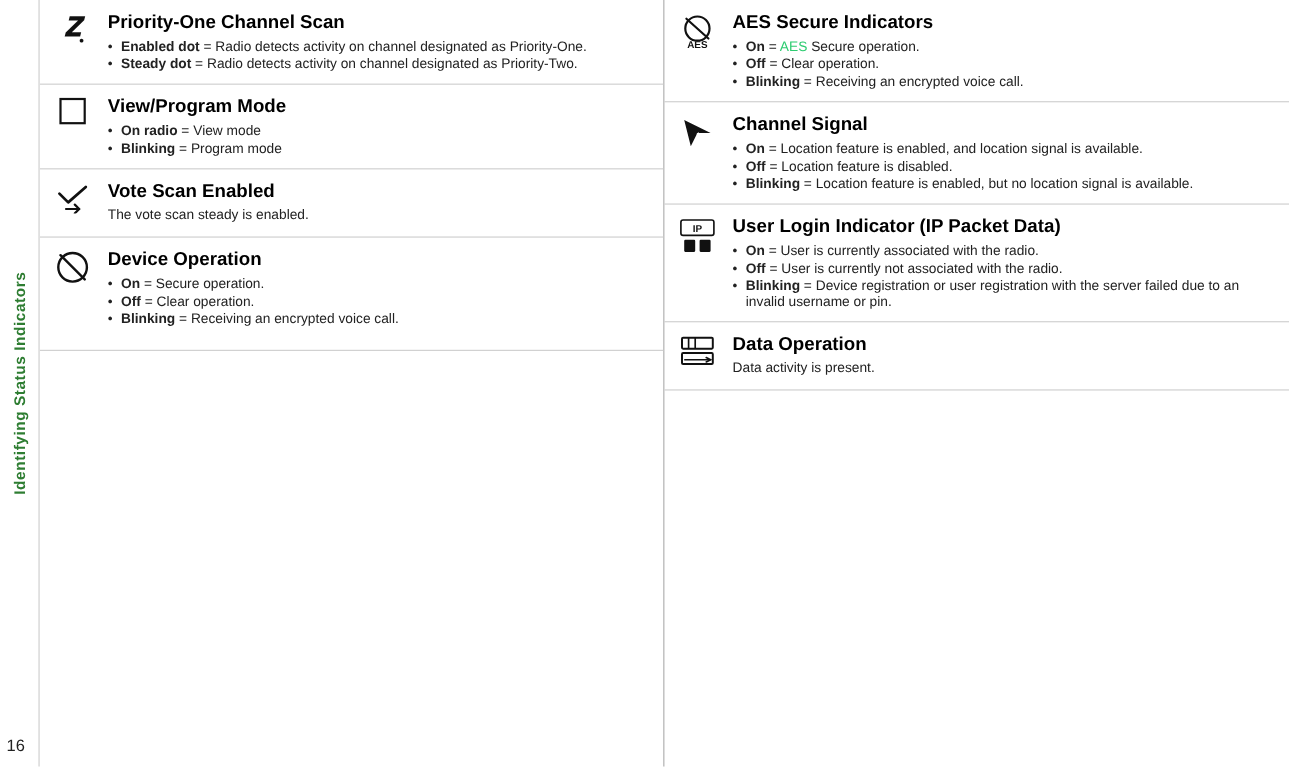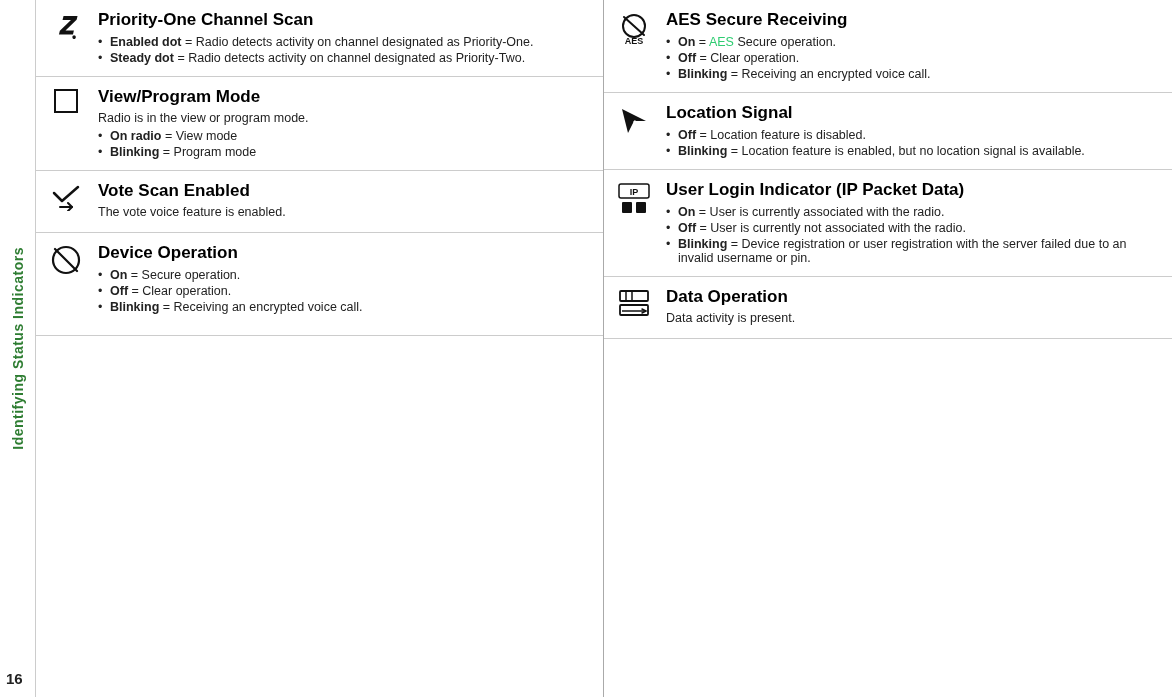--- a/index.html
+++ b/index.html
@@ -31,21 +31,21 @@
       font-weight: bold;
       color: #2e7d32;
       white-space: nowrap;
       letter-spacing: 0.5px;
     }
     .page-num {
       position: absolute;
       bottom: 12px;
       left: 8px;
       font-size: 15px;
-      font-weight: bold;
+      font-weight: normal;
       color: #222;
     }
 
     .main-content {
       flex: 1;
       display: flex;
       flex-direction: column;
       overflow: hidden;
     }
 
@@ -174,40 +174,39 @@
           </ul>
         </div>
       </div>
 
       <div class="entry">
         <div class="entry-icon">
           <div class="square-icon"></div>
         </div>
         <div class="entry-text">
           <div class="entry-title">View/Program Mode</div>
-          <div class="entry-desc">Radio is in the view or program mode.</div>
           <ul class="bullet-list">
             <li><span class="bold">On radio</span> = View mode</li>
             <li><span class="bold">Blinking</span> = Program mode</li>
           </ul>
         </div>
       </div>
 
       <div class="entry">
         <div class="entry-icon">
           <svg width="32" height="28" viewBox="0 0 32 28">
 
             <polyline points="4,10 12,18 28,4" fill="none" stroke="#111" stroke-width="2.5" stroke-linecap="round" stroke-linejoin="round"></polyline>
             <line x1="10" y1="24" x2="22" y2="24" stroke="#111" stroke-width="2" stroke-linecap="round"></line>
             <polyline points="18,20 22,24 18,28" fill="none" stroke="#111" stroke-width="2" stroke-linecap="round" stroke-linejoin="round"></polyline>
           </svg>
         </div>
         <div class="entry-text">
           <div class="entry-title">Vote Scan Enabled</div>
-          <div class="entry-desc">The vote voice feature is enabled.</div>
+          <div class="entry-desc">The vote scan steady is enabled.</div>
         </div>
       </div>
 
       <div class="entry" style="padding-bottom:20px;">
         <div class="entry-icon">
           <svg width="30" height="30" viewBox="0 0 30 30">
             <circle cx="15" cy="15" r="13" fill="none" stroke="#111" stroke-width="2.2"></circle>
             <line x1="4" y1="4" x2="26" y2="26" stroke="#111" stroke-width="2.2" stroke-linecap="round"></line>
           </svg>
         </div>
@@ -227,40 +226,41 @@
 
       <div class="entry">
         <div class="entry-icon">
           <svg width="36" height="36" viewBox="0 0 36 36">
             <circle cx="18" cy="14" r="11" fill="none" stroke="#111" stroke-width="2"></circle>
             <line x1="8" y1="5" x2="28" y2="23" stroke="#111" stroke-width="2" stroke-linecap="round"></line>
             <text x="18" y="32" text-anchor="middle" font-size="9" font-weight="bold" fill="#111" font-family="Arial">AES</text>
           </svg>
         </div>
         <div class="entry-text">
-          <div class="entry-title">AES Secure Receiving</div>
+          <div class="entry-title">AES Secure Indicators</div>
           <ul class="bullet-list">
             <li><span class="bold">On</span> = <span style="color:#2ecc71;">AES</span> Secure operation.</li>
             <li><span class="bold">Off</span> = Clear operation.</li>
             <li><span class="bold">Blinking</span> = Receiving an encrypted voice call.</li>
           </ul>
         </div>
       </div>
 
       <div class="entry">
         <div class="entry-icon">
           <svg width="32" height="32" viewBox="0 0 32 32">
 
             <polygon points="4,4 28,16 16,16 10,28" fill="#111"></polygon>
             <line x1="16" y1="16" x2="28" y2="28" stroke="#fff" stroke-width="2.5"></line>
           </svg>
         </div>
         <div class="entry-text">
-          <div class="entry-title">Location Signal</div>
-          <ul class="bullet-list">
+          <div class="entry-title">Channel Signal</div>
+          <ul class="bullet-list">
+            <li><span class="bold">On</span> = Location feature is enabled, and location signal is available.</li>
             <li><span class="bold">Off</span> = Location feature is disabled.</li>
             <li><span class="bold">Blinking</span> = Location feature is enabled, but no location signal is available.</li>
           </ul>
         </div>
       </div>
 
       <div class="entry">
         <div class="entry-icon">
           <div class="ip-icon">
             <svg width="34" height="34" viewBox="0 0 34 34">

